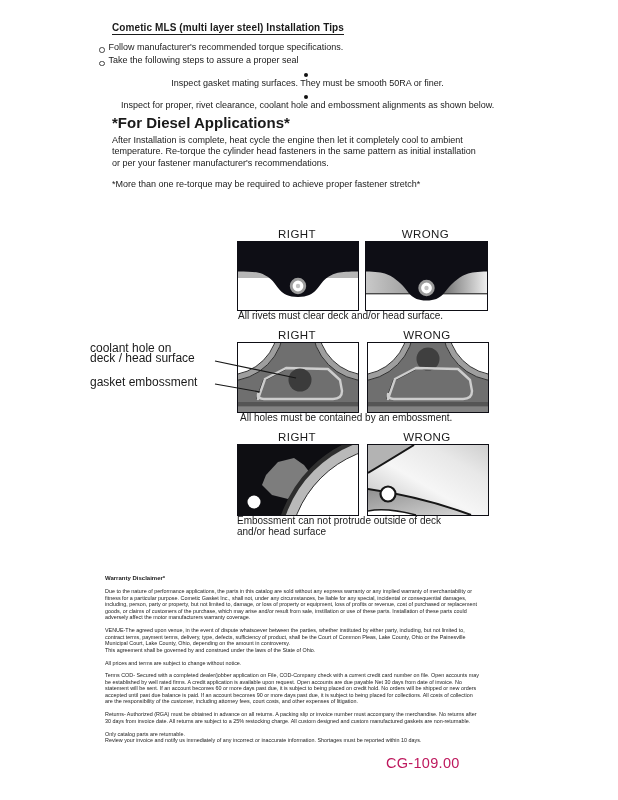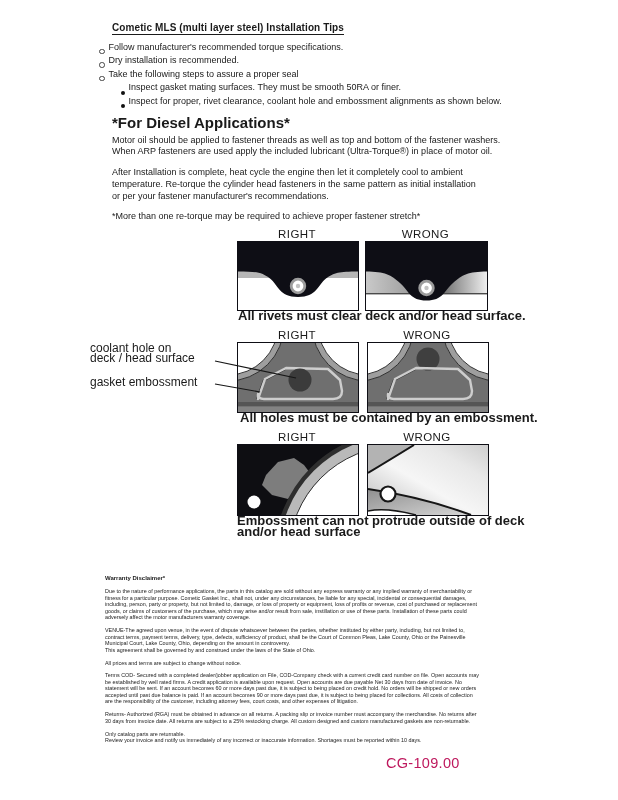--- a/index.html
+++ b/index.html
@@ -3,35 +3,35 @@
 <meta charset="utf-8">
 <style>
   html,body{margin:0;padding:0;background:#ffffff;}
   .page{position:relative;width:618px;height:800px;background:#ffffff;
         font-family:"Liberation Sans",sans-serif;color:#1a1a1a;overflow:hidden;}
 
   .title{position:absolute;left:112px;top:22px;font-size:10px;font-weight:bold;
          text-decoration:underline;text-underline-offset:2.5px;letter-spacing:.1px;}
 
   .tips{position:absolute;left:99px;top:41px;font-size:9px;}
-  .tip-row{display:flex;align-items:flex-end;line-height:13.4px;}
-  .tip-row.sub{margin-left:22px;}
+  .tip-row{display:flex;align-items:center;line-height:13.4px;}
+  .tip-row.sub{margin-left:22px;flex-direction:column;}
   .marker-circle{width:3.5px;height:3.5px;border:1px solid #444;border-radius:50%;
                  margin:4.7px 4px 0 0;flex:none;}
   .marker-dot{width:4px;height:4px;background:#111;border-radius:50%;
               margin:4.7px 3.5px 0 0;flex:none;}
 
   .diesel{position:absolute;left:112px;top:117px;font-size:9px;line-height:11.7px;}
   .diesel .h{font-size:15px;font-weight:bold;margin:0 0 6px 0;}
   .diesel p{margin:0 0 9px 0;white-space:pre-line;}
 
   .fig-label{position:absolute;font-size:11.5px;font-weight:500;text-align:center;
              letter-spacing:.4px;}
   .diag{position:absolute;border:1.6px solid #0e0e15;display:block;background:#fff;}
-  .fig-caption{position:absolute;font-size:13px;font-weight:700;line-height:10.8px;
+  .fig-caption{position:absolute;font-size:10px;font-weight:400;line-height:10.8px;
                white-space:pre-line;}
   .side-label{position:absolute;width:123px;font-size:12px;
               line-height:9.9px;white-space:pre-line;}
   .leaders{position:absolute;left:0;top:0;pointer-events:none;}
 
   .warranty{position:absolute;left:105px;top:575px;width:432px;
             font-size:5.4px;line-height:6.45px;color:#222;}
   .warranty .h{font-size:6px;font-weight:bold;margin:0 0 7px 0;}
   .warranty p{margin:0 0 6.5px 0;white-space:pre-line;}
 
@@ -45,40 +45,34 @@
 
   <div class="title">Cometic MLS (multi layer steel) Installation Tips</div>
 
   <div class="tips">
     <div class="tip-row">
       <span class="marker-circle"></span>
       <span>Follow manufacturer's recommended torque specifications.</span>
     </div>
     <div class="tip-row">
       <span class="marker-circle"></span>
-      <span>Dry installation is recommended.</span>
-    </div>
-    <div class="tip-row">
-      <span class="marker-circle"></span>
       <span>Take the following steps to assure a proper seal</span>
     </div>
     <div class="tip-row sub">
       <span class="marker-dot"></span>
       <span>Inspect gasket mating surfaces.  They must be smooth 50RA or finer.</span>
     </div>
     <div class="tip-row sub">
       <span class="marker-dot"></span>
       <span>Inspect for proper, rivet clearance, coolant hole and embossment alignments as shown below.</span>
     </div>
   </div>
 
   <div class="diesel">
     <div class="h">*For Diesel Applications*</div>
-    <p>Motor oil should be applied to fastener threads as well as top and bottom of the fastener washers.
-When ARP fasteners are used apply the included lubricant (Ultra-Torque®) in place of motor oil.</p>
     <p>After Installation is complete, heat cycle the engine then let it completely cool to ambient
 temperature. Re-torque the cylinder head fasteners in the same pattern as initial installation
 or per your fastener manufacturer's recommendations.</p>
     <p>*More than one re-torque may be required to achieve proper fastener stretch*</p>
   </div>
 
   <div class="fig-label" style="left:237px;top:228px;width:120px;">RIGHT</div>
   <div class="fig-label" style="left:365px;top:228px;width:121px;">WRONG</div>
 
   <svg class="diag" style="left:237px;top:241px;" width="120" height="68" viewBox="0 0 120 68">

